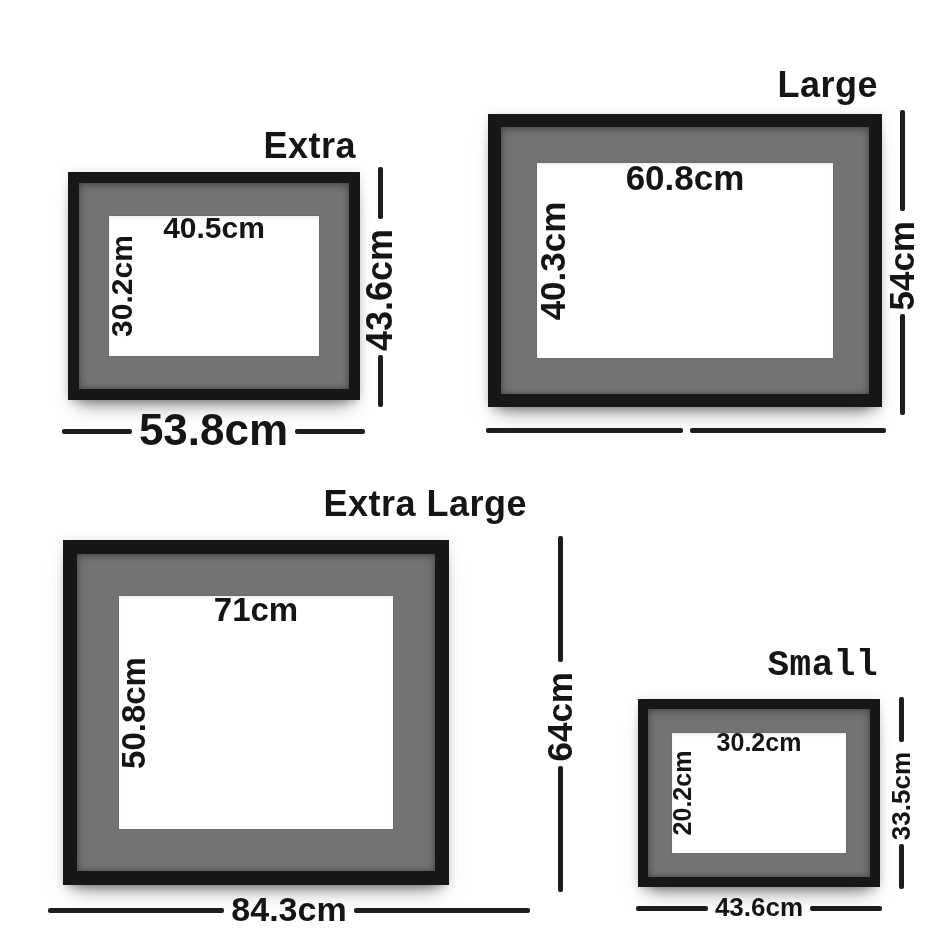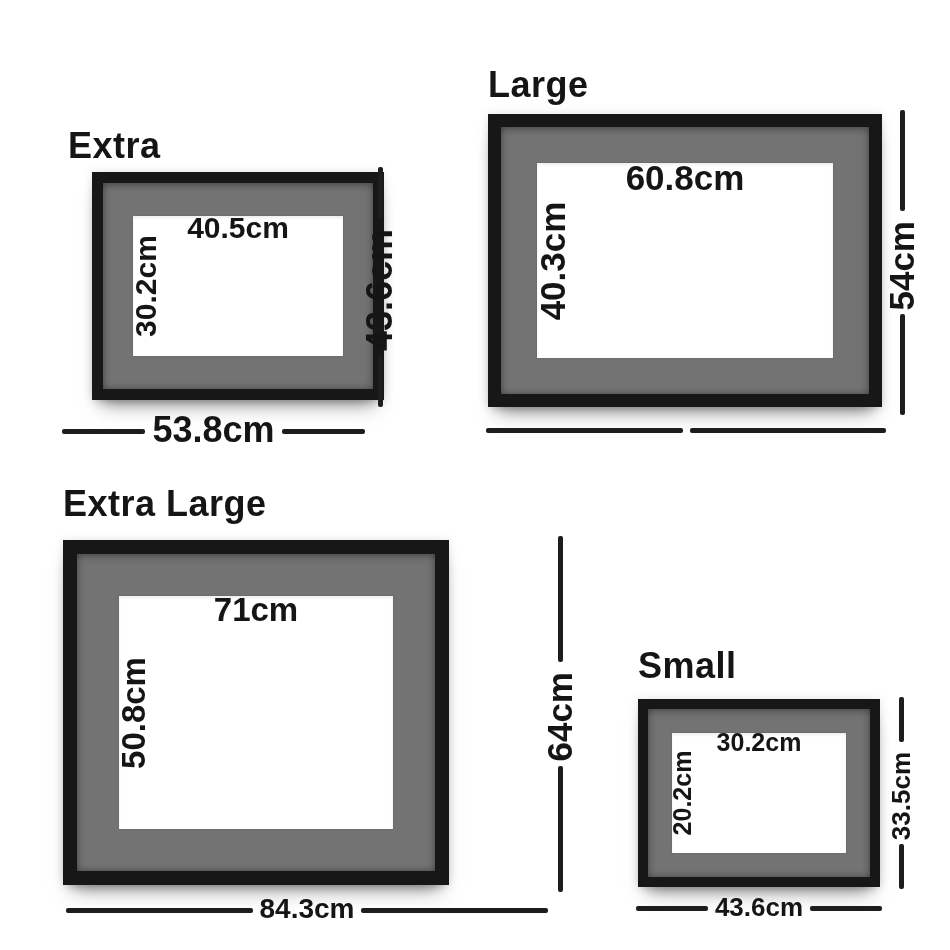--- a/index.html
+++ b/index.html
@@ -21,20 +21,21 @@
     background: #ffffff;
   }
   .fig { display: contents; }
 
   
   .size-title {
     position: absolute;
     font-size: 36px;
     line-height: 40px;
     font-weight: bold;
+    text-align: right;
     letter-spacing: 0.5px;
     color: #151515;
     white-space: nowrap;
   }
 
   
   .frame {
     position: absolute;
     background: #171717;
     box-shadow: 0 14px 18px -10px rgba(30,25,25,0.50),
@@ -116,47 +117,47 @@
   .hdim .dim-label {
     font-weight: bold;
     white-space: nowrap;
     color: #151515;
     transform: translateY(-1px);
   }
 
   
   
   .fig-medium .size-title { left: 68px; top: 126px; width: 288px; }
-  .fig-medium .frame   { left: 68px; top: 172px; width: 292px; height: 228px; margin-left: 24px; }
+  .fig-medium .frame   { left: 68px; top: 172px; width: 292px; height: 228px; }
   .fig-medium .mat     { inset: 11px; }
   .fig-medium .opening { inset: 33px 30px; }
   .fig-medium .inner-w, .fig-medium .inner-h { font-size: 30px; }
   .fig-medium .vdim    { left: 360px; top: 167px; width: 40px; height: 240px; font-size: 36px; }
-  .fig-medium .hdim    { left: 62px;  top: 411px; width: 303px; font-size: 36px; }
+  .fig-medium .hdim    { left: 62px;  top: 411px; width: 303px; font-size: 44px; }
 
   
   .fig-large .size-title { left: 488px; top: 65px; width: 390px; }
   .fig-large .frame   { left: 488px; top: 114px; width: 394px; height: 293px; }
   .fig-large .mat     { inset: 13px; }
   .fig-large .opening { inset: 36px; }
   .fig-large .inner-w, .fig-large .inner-h { font-size: 35px; }
   .fig-large .vdim    { left: 882px; top: 110px; width: 40px; height: 305px; font-size: 35px; }
   .fig-large .hdim    { left: 486px; top: 410px; width: 400px; font-size: 35px; }
 
   
   .fig-extra-large .size-title { left: 63px; top: 484px; width: 464px; }
   .fig-extra-large .frame   { left: 63px; top: 540px; width: 386px; height: 345px; }
   .fig-extra-large .mat     { inset: 14px; }
   .fig-extra-large .opening { inset: 42px; }
   .fig-extra-large .inner-w, .fig-extra-large .inner-h { font-size: 33px; }
   .fig-extra-large .vdim    { left: 540px; top: 536px; width: 40px; height: 356px; font-size: 35px; }
-  .fig-extra-large .hdim    { left: 66px;  top: 890px; width: 482px; font-size: 28px; align-items: center; }
-
-  
-  .fig-small .size-title { left: 638px; top: 646px; width: 240px; }
+  .fig-extra-large .hdim    { left: 48px;  top: 890px; width: 482px; font-size: 34px; align-items: center; }
+
+  
+  .fig-small .size-title { left: 638px; top: 646px; width: 240px; font-family: Liberation Mono, monospace; }
   .fig-small .frame   { left: 638px; top: 699px; width: 242px; height: 188px; }
   .fig-small .mat     { inset: 10px; }
   .fig-small .opening { inset: 24px; }
   .fig-small .inner-w, .fig-small .inner-h { font-size: 25px; }
   .fig-small .vdim    { left: 881px; top: 697px; width: 40px; height: 192px; font-size: 26px; }
   .fig-small .hdim    { left: 636px; top: 888px; width: 246px; font-size: 26px; }
 </style>
 </head>
 <body>
 

